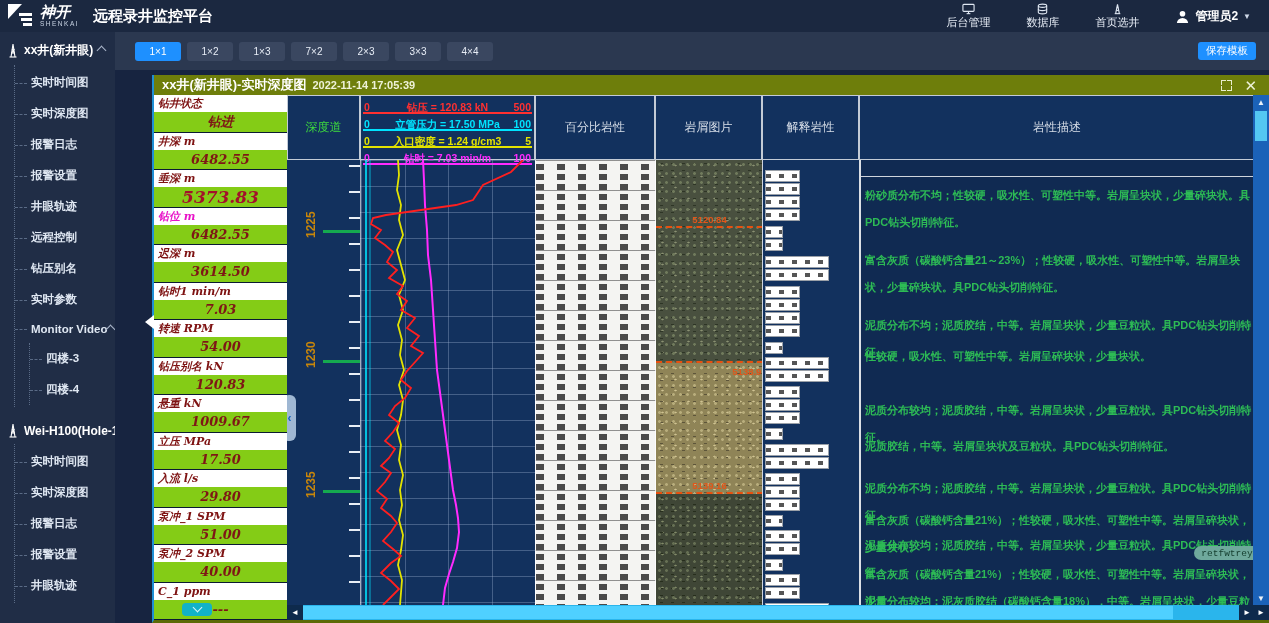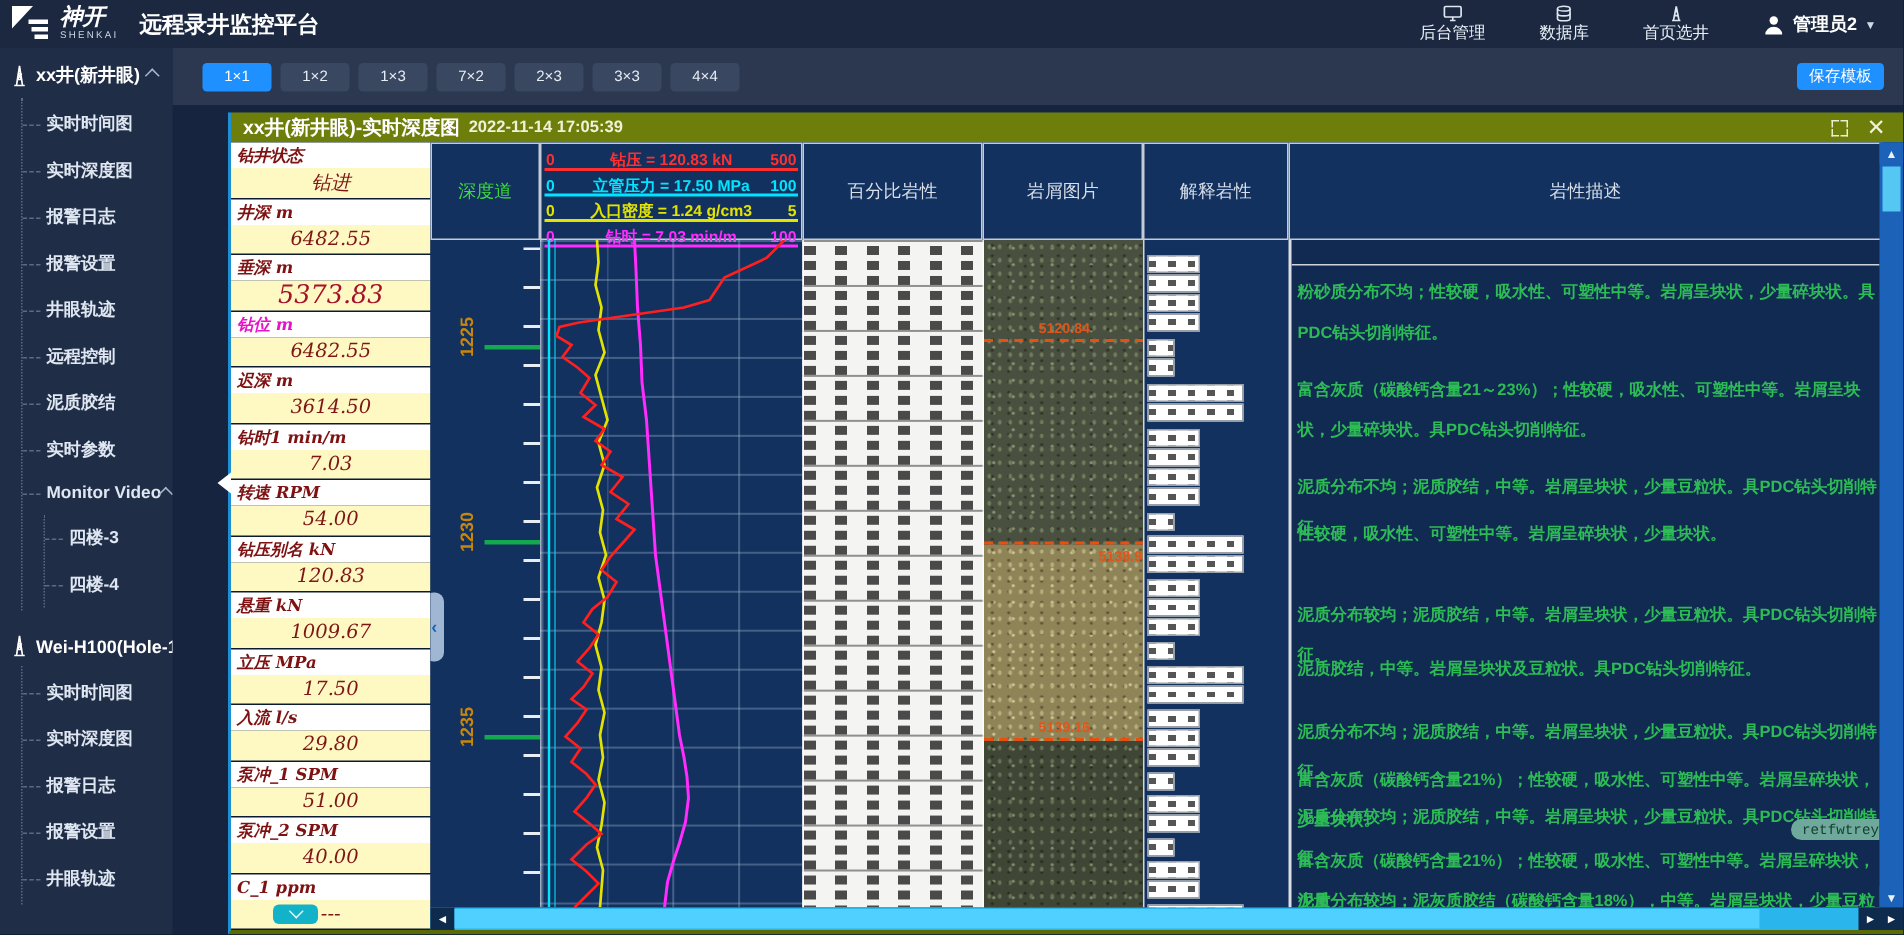--- a/index.html
+++ b/index.html
@@ -47,21 +47,21 @@
   .icon-expand i.tl{left:0;top:0;border-right:none;border-bottom:none;}
   .icon-expand i.tr{right:0;top:0;border-left:none;border-bottom:none;}
   .icon-expand i.bl{left:0;bottom:0;border-right:none;border-top:none;}
   .icon-expand i.br{right:0;bottom:0;border-left:none;border-top:none;}
   .icon-close{font-size:15px;color:#eef2d8;line-height:1;cursor:pointer;font-weight:bold;}
   
   .params{position:absolute;left:0;top:20px;width:133px;bottom:0;display:flex;flex-direction:column;background:#0a1a33;}
   .pblock{flex:1;display:flex;flex-direction:column;border-bottom:1px solid #0a1a33;min-height:0;}
   .plabel{flex:0 0 47%;background:#ffffff;color:#7e1212;font-size:11px;font-weight:bold;font-style:italic;display:flex;align-items:center;padding-left:4px;overflow:hidden;white-space:nowrap;font-family:"DejaVu Serif",serif;text-align:right;}
   .plabel.magenta{color:#e813c8;}
-  .pvalue{flex:1;background:#fef9c3;color:#7e1616;font-size:13px;font-weight:normal;font-style:italic;display:flex;align-items:center;justify-content:center;position:relative;overflow:hidden;font-family:"DejaVu Serif",serif;}
+  .pvalue{flex:1;background:#84cc16;color:#7e1616;font-size:13px;font-weight:bold;font-style:italic;display:flex;align-items:center;justify-content:center;position:relative;overflow:hidden;font-family:"DejaVu Serif",serif;}
   .pvalue.big{font-size:17px;color:#a3112b;}
   .cbtn{position:absolute;left:28px;width:30px;height:13px;border-radius:4px;background:#12b2c8;display:flex;align-items:center;justify-content:center;cursor:pointer;}
   .cbtn i{width:6px;height:6px;border-left:1.5px solid #d9f6fa;border-bottom:1.5px solid #d9f6fa;transform:rotate(-45deg);margin-top:-3px;}
   .params-collapse{position:absolute;left:-9px;top:240px;width:0;height:0;border-top:7px solid transparent;border-bottom:7px solid transparent;border-right:9px solid #fff;cursor:pointer;z-index:5;}
   
   .chart{position:absolute;left:133px;top:20px;right:0;bottom:0;background:#12315e;}
   .chead{position:absolute;top:0;height:65px;border:1px solid rgba(255,255,255,.75);box-sizing:border-box;display:flex;align-items:center;justify-content:center;font-size:12px;color:#d7dee8;background:#12315e;}
   .chead.depth{color:#3ddb3d;font-size:12px;}
   .legends{position:absolute;left:73px;top:0;width:175px;height:65px;border:1px solid rgba(255,255,255,.75);box-sizing:border-box;padding:1px 2px;background:#12315e;}
   .leg{height:14px;margin-top:1px;border-bottom:2px solid var(--c);color:var(--c);font-size:10.5px;display:flex;align-items:flex-end;line-height:1;font-weight:bold;}
@@ -172,21 +172,21 @@
       <span>xx井(新井眼)</span>
       <i class="chev"></i>
     </div>
     <div class="tree">
       <div class="tree-item">实时时间图</div>
       <div class="tree-item">实时深度图</div>
       <div class="tree-item">报警日志</div>
       <div class="tree-item">报警设置</div>
       <div class="tree-item">井眼轨迹</div>
       <div class="tree-item">远程控制</div>
-      <div class="tree-item">泥质胶结</div>
+      <div class="tree-item">钻压别名</div>
       <div class="tree-item">实时参数</div>
       <div class="tree-item" style="font-weight:bold;display:flex;align-items:center;">
         <span>Monitor Video</span>
         <i class="chev"></i>
       </div>
       <div class="tree-sub">
         <div class="tree-item">四楼-3</div>
         <div class="tree-item">四楼-4</div>
       </div>
     </div>

